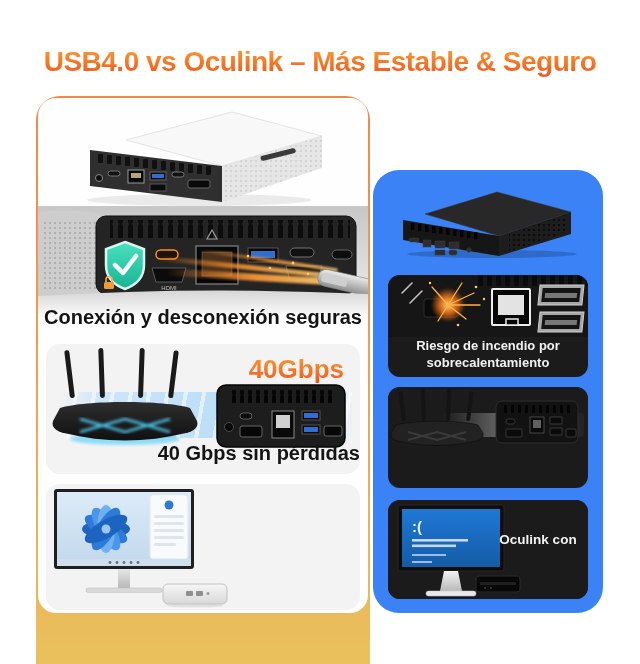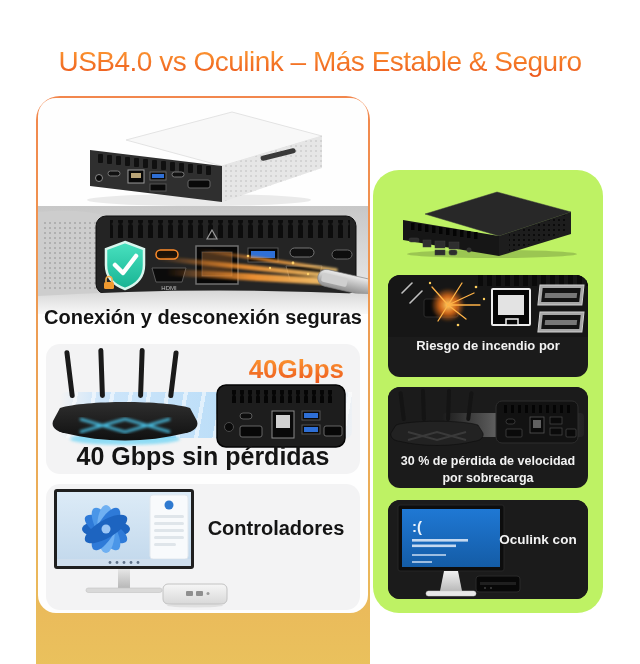--- a/index.html
+++ b/index.html
@@ -2,21 +2,21 @@
 <html><head>
 <meta charset="utf-8">
 <style>
   html,body{margin:0;padding:0;background:#ffffff;}
   .stage{position:relative;width:640px;height:664px;background:#ffffff;overflow:hidden;
          font-family:"Liberation Sans","DejaVu Sans",sans-serif;}
   .abs{position:absolute;}
 
   
   .title{position:absolute;left:0;top:46px;width:640px;text-align:center;
-         font-size:28px;font-weight:normal;letter-spacing:-0.5px;
+         font-size:28px;font-weight:bold;letter-spacing:-0.5px;
          color:#F0701F;
          background:linear-gradient(180deg,#FB9430 15%,#ED5A1E 90%);
          -webkit-background-clip:text;background-clip:text;
          -webkit-text-fill-color:transparent;}
 
   
   .left-panel{position:absolute;left:36px;top:96px;width:334px;height:660px;
               border-radius:24px;padding:2px;box-sizing:border-box;
               background:linear-gradient(180deg,#F2874D 0%,#ECA355 45%,#E9CB5F 100%);}
   .left-inner{position:relative;width:330px;height:515px;background:#fefefe;
@@ -28,27 +28,27 @@
   .sec40{top:246px;height:130px;}
   .secmon{top:386px;height:126px;}
   .speed-badge{position:absolute;right:16px;top:10px;font-size:26px;font-weight:bold;
                color:#F4731C;
                background:linear-gradient(180deg,#FB9430 15%,#ED5A1E 90%);
                -webkit-background-clip:text;background-clip:text;-webkit-text-fill-color:transparent;}
   .beam-blue{position:absolute;left:14px;top:48px;width:292px;height:46px;border-radius:6px;
              background:linear-gradient(90deg,rgba(196,225,249,0) 0%,#cde5fa 14%,#bcdef8 55%,rgba(205,229,250,0.15) 100%);}
   .beam-blue:after{content:"";position:absolute;inset:0;
              background:repeating-linear-gradient(100deg,rgba(255,255,255,0) 0 14px,rgba(255,255,255,0.55) 14px 18px);}
-  .cap2{top:98px;font-size:25px;}
+  .cap2{top:98px;font-size:20px;text-align:right;}
   .cap-drivers{position:absolute;left:152px;right:6px;top:32px;text-align:center;
                color:#141414;font-weight:bold;font-size:20px;line-height:25px;}
 
   
   .right-panel{position:absolute;left:373px;top:170px;width:230px;height:443px;
-               background:#bef264;border-radius:26px;}
+               background:#3b82f6;border-radius:26px;}
   .card{position:absolute;left:15px;width:200px;background:#1b1b1b;border-radius:12px;overflow:hidden;}
   .card1{top:105px;height:102px;}
   .card2{top:217px;height:101px;}
   .card3{top:330px;height:99px;}
   .card-caption{position:absolute;left:0;width:100%;text-align:center;color:#f2f2f2;
                 font-weight:bold;font-size:13px;line-height:17px;}
   .capfire{top:62px;}
   .caploss{top:66px;font-size:12.5px;line-height:16.5px;}
   .capcrash{position:absolute;left:102px;right:2px;top:31px;text-align:center;color:#f2f2f2;
             font-weight:bold;font-size:13.5px;line-height:17px;}
@@ -268,21 +268,20 @@
               <circle cx="63" cy="73.5" r="1.4"></circle>
             <circle cx="70" cy="73.5" r="1.4"></circle>
               <circle cx="77" cy="73.5" r="1.4"></circle>
               <circle cx="84" cy="73.5" r="1.4"></circle>
           </g>
           <rect x="64" y="80" width="12" height="20" fill="url(#w_stand)"></rect>
           <rect x="32" y="99" width="76" height="4.5" rx="2.25" fill="#d9d9d9" stroke="#c2c2c2" stroke-width="0.6"></rect>
         </svg>
 
         <div class="cap-drivers">
-          <div>Controladores</div>
         </div>
 
         <svg class="abs" style="left:116px;top:98px" width="66" height="26" viewBox="0 0 66 26">
           <defs>
             <linearGradient id="s_pc" x1="0" y1="0" x2="0" y2="1">
               <stop offset="0" stop-color="#f6f6f6"></stop>
                 <stop offset="1" stop-color="#d8d8d8"></stop>
             </linearGradient>
           </defs>
           <ellipse cx="33" cy="23.5" rx="28" ry="2" fill="#000" opacity="0.08"></ellipse>
@@ -381,20 +380,21 @@
           </g>
           <g transform="translate(152,37) skewX(-6)">
             <rect width="44" height="20" fill="#a8a8a8" stroke="#cfcfcf"></rect>
             <rect x="3" y="3" width="38" height="14" fill="#141414"></rect>
             <rect x="6" y="8" width="32" height="5" fill="#777"></rect>
           </g>
         </g>
       </svg>
       <div class="card-caption capfire">
         <div>Riesgo de incendio por</div>
+        <div>sobrecalentamiento</div>
       </div>
     </div>
 
     <div class="card card2">
       <svg class="abs" style="left:0;top:0" width="200" height="60" viewBox="0 0 200 60">
         <defs>
           <linearGradient id="d_beam" x1="0" y1="0" x2="1" y2="0">
             <stop offset="0" stop-color="#a0a0a0" stop-opacity="0"></stop>
             <stop offset="0.4" stop-color="#aaaaaa" stop-opacity="0.5"></stop>
             <stop offset="1" stop-color="#808080" stop-opacity="0.08"></stop>
@@ -428,24 +428,20 @@
           </g>
           <rect x="118" y="32" width="9" height="5" rx="2.5" fill="#0a0a0a" stroke="#4a4a4a" stroke-width="0.7"></rect>
           <rect x="118" y="42" width="16" height="8" rx="1" fill="#0a0a0a" stroke="#4a4a4a" stroke-width="0.7"></rect>
           <rect x="142" y="30" width="14" height="16" fill="#0a0a0a" stroke="#555" stroke-width="0.8"></rect>
           <rect x="145" y="33" width="8" height="8" fill="#9a9a9a" opacity="0.6"></rect>
           <rect x="162" y="30" width="12" height="7" fill="#0a0a0a" stroke="#4a4a4a" stroke-width="0.7"></rect>
           <rect x="162" y="41" width="12" height="7" fill="#0a0a0a" stroke="#4a4a4a" stroke-width="0.7"></rect>
           <rect x="178" y="42" width="10" height="8" rx="1" fill="#0a0a0a" stroke="#4a4a4a" stroke-width="0.7"></rect>
         </g>
       </svg>
-      <div class="card-caption caploss">
-        <div>30 % de pérdida de velocidad</div>
-        <div>por sobrecarga</div>
-      </div>
     </div>
 
     <div class="card card3">
       <svg class="abs" style="left:0;top:0" width="200" height="99" viewBox="0 0 200 99">
         <defs>
           <linearGradient id="c_bsod" x1="0" y1="0" x2="0" y2="1">
             <stop offset="0" stop-color="#1f78d4"></stop>
               <stop offset="1" stop-color="#145ca6"></stop>
           </linearGradient>
           <linearGradient id="c_stand" x1="0" y1="0" x2="0" y2="1">

